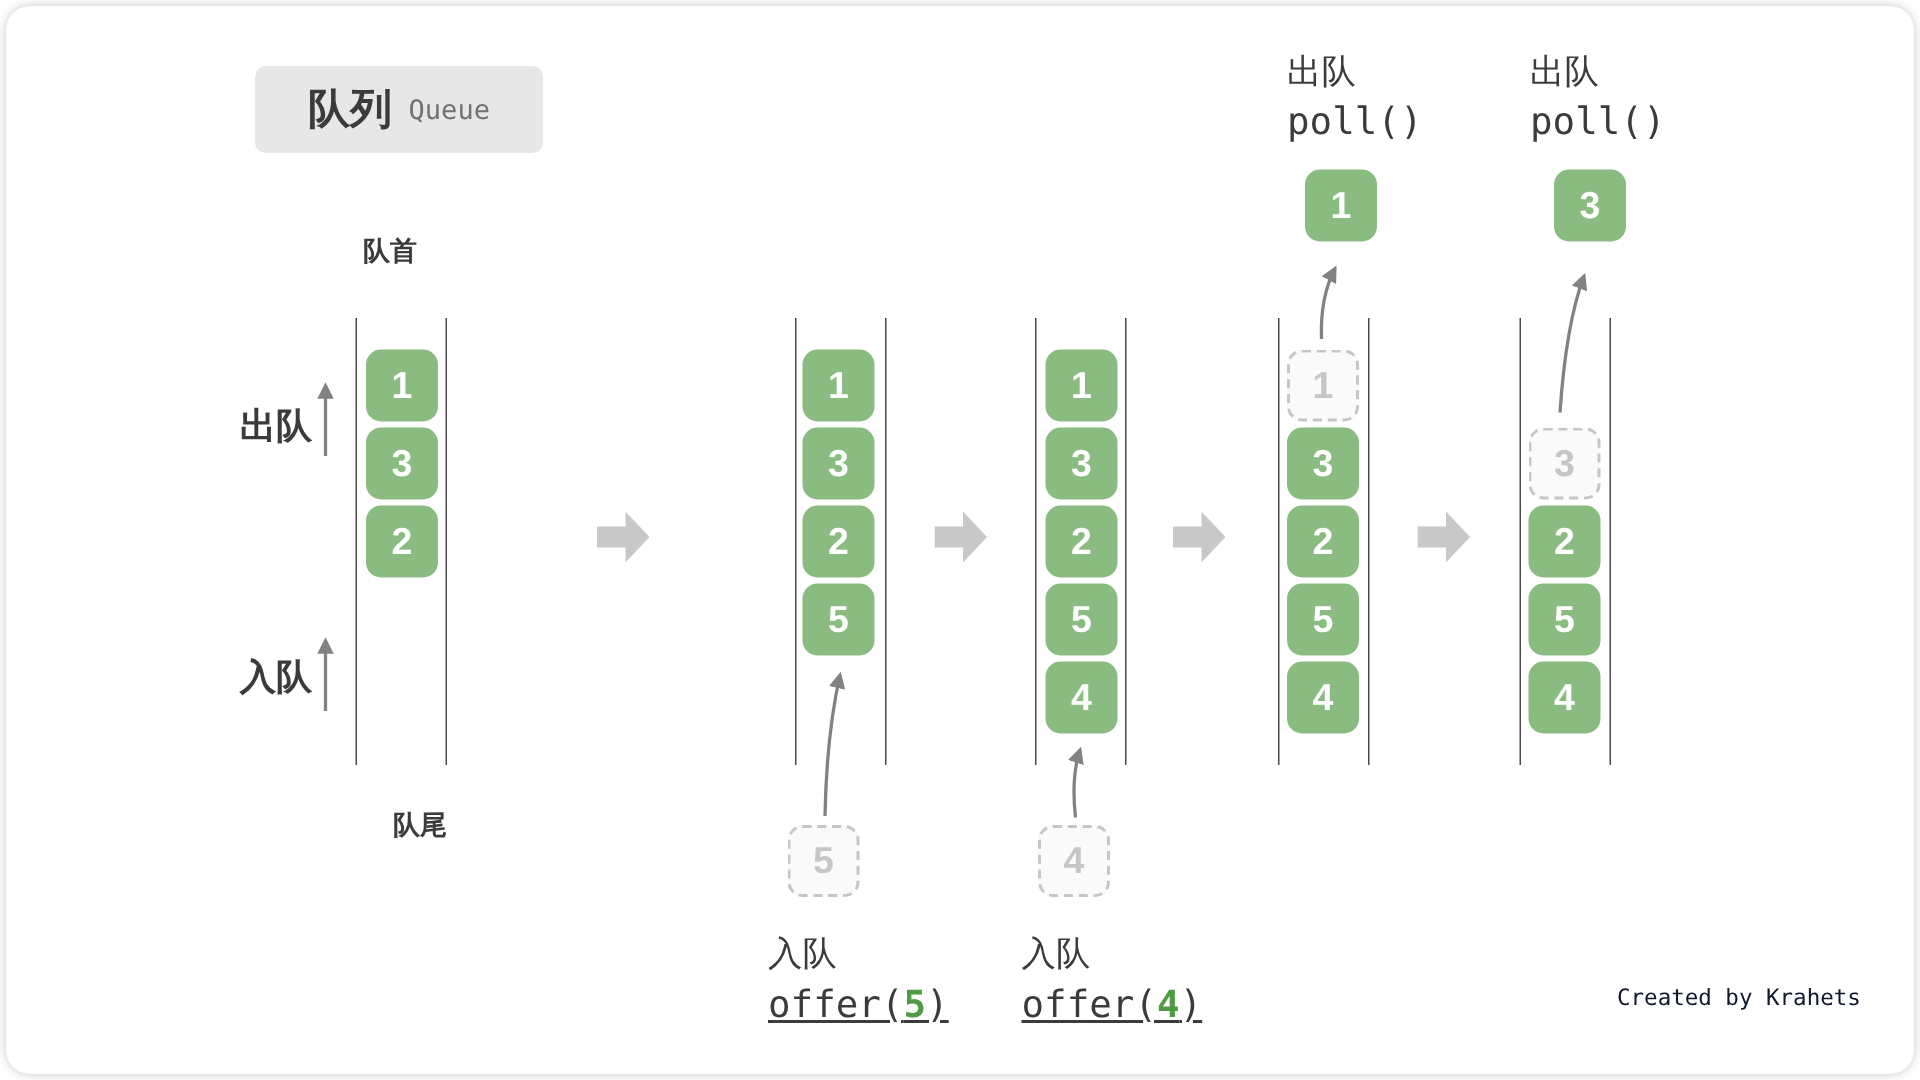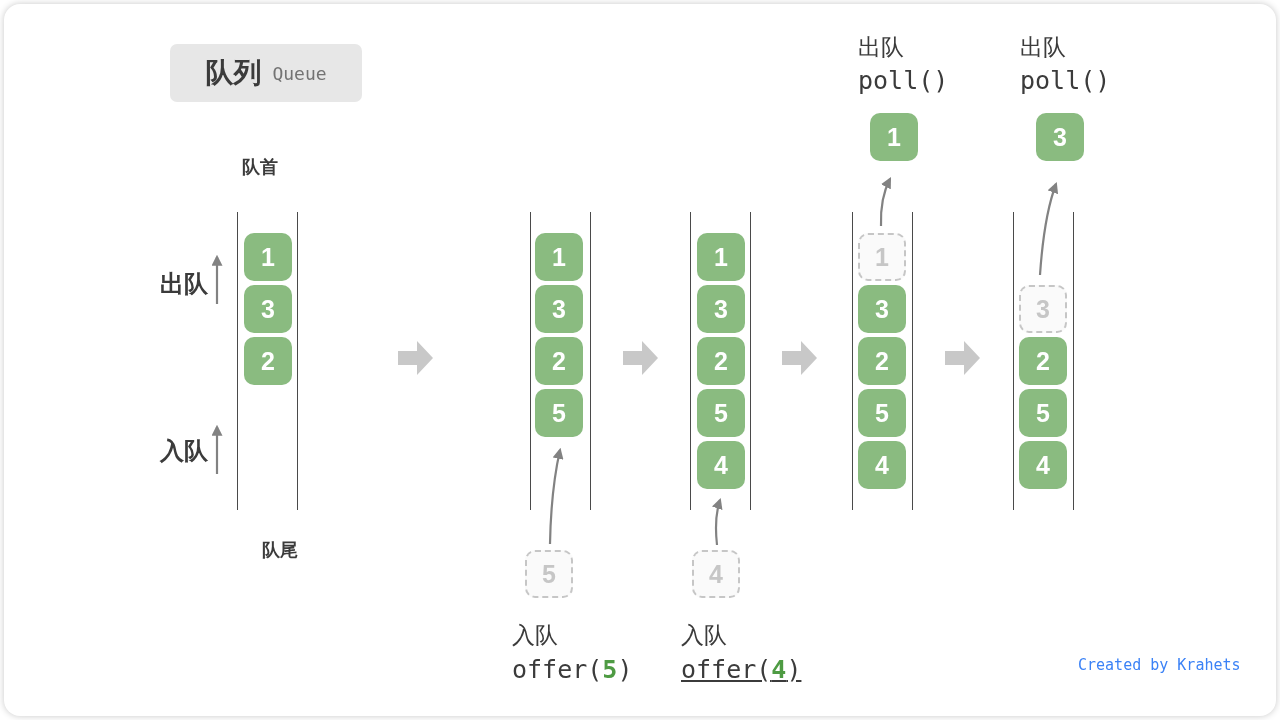--- a/index.html
+++ b/index.html
@@ -44,21 +44,21 @@
   }
   .cell.solid { background: #8abb80; color: #ffffff; }
   .cell.dashed {
     background: #fafafa; border: 2px dashed #c6c6c6; color: #c6c6c6;
   }
 
   .flow-arrow { width: 36px; height: 36px; }
 
   .watermark {
     left: 1078px; top: 656px;
-    font-family: "DejaVu Sans Mono", monospace; font-size: 15px; color: #3b82f6;
+    font-family: "DejaVu Sans Mono", monospace; font-size: 15px; color: #0f172a;
   }
 
   svg.overlay { position: absolute; inset: 0; pointer-events: none; }
   svg.overlay path.arrow { stroke: #828282; stroke-width: 2.2; fill: none; }
 </style>
 </head>
 <body>
 
 <div class="card"></div>
 <div class="canvas">
@@ -135,19 +135,19 @@
   <svg class="abs flow-arrow" style="left:945px; top:340px;" viewBox="0 0 36 36">
     <polygon points="0,11 19,11 19,1 35,18 19,35 19,25 0,25" fill="#c8c8c8"></polygon>
   </svg>
 
   <div class="abs zh-reg" style="left:858px; top:32px;">出队</div>
   <div class="abs mono" style="left:858px; top:66px;">poll()</div>
   <div class="abs zh-reg" style="left:1020px; top:32px;">出队</div>
   <div class="abs mono" style="left:1020px; top:66px;">poll()</div>
 
   <div class="abs zh-reg" style="left:512px; top:620px;">入队</div>
-  <div class="abs mono" style="left:512px; top:655px;"><span>offer(</span><span class="arg">5</span><span>)</span></div>
+  <div class="abs mono" style="left:512px; top:655px;text-decoration:underline;"><span>offer(</span><span class="arg">5</span><span>)</span></div>
   <div class="abs zh-reg" style="left:681px; top:620px;">入队</div>
   <div class="abs mono" style="left:681px; top:655px;text-decoration:underline;"><span>offer(</span><span class="arg">4</span><span>)</span></div>
 
   <div class="abs watermark">Created by Krahets</div>
 
 </div>
 
 </body></html>

